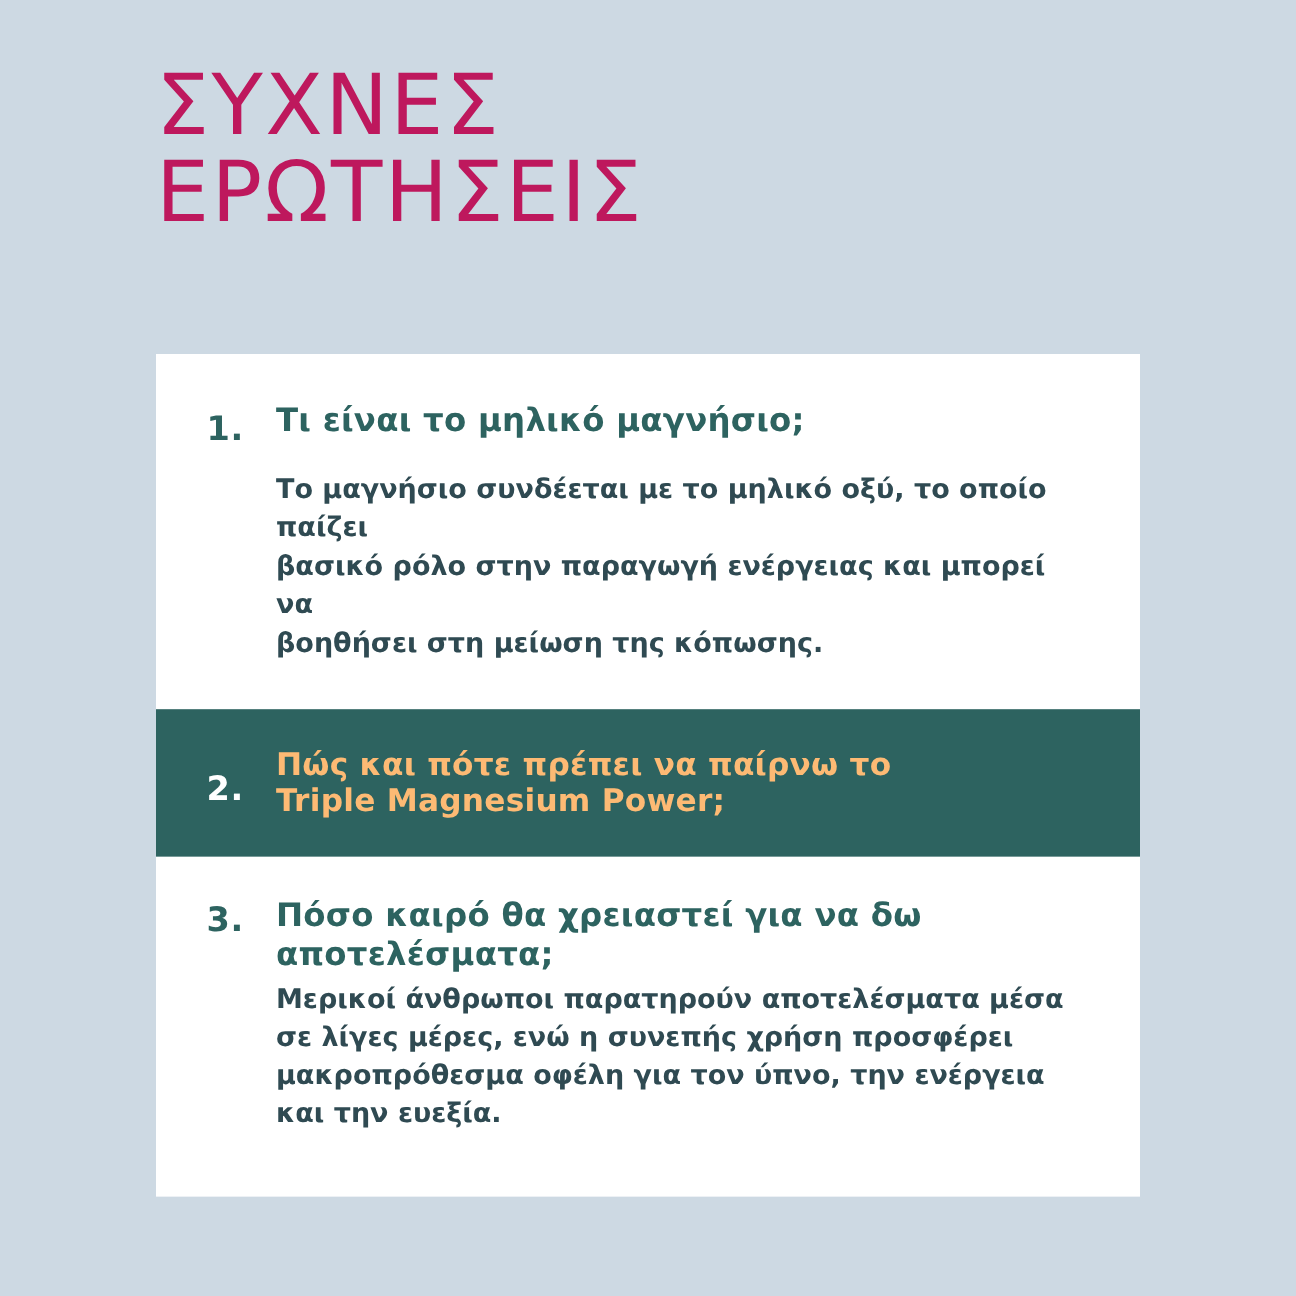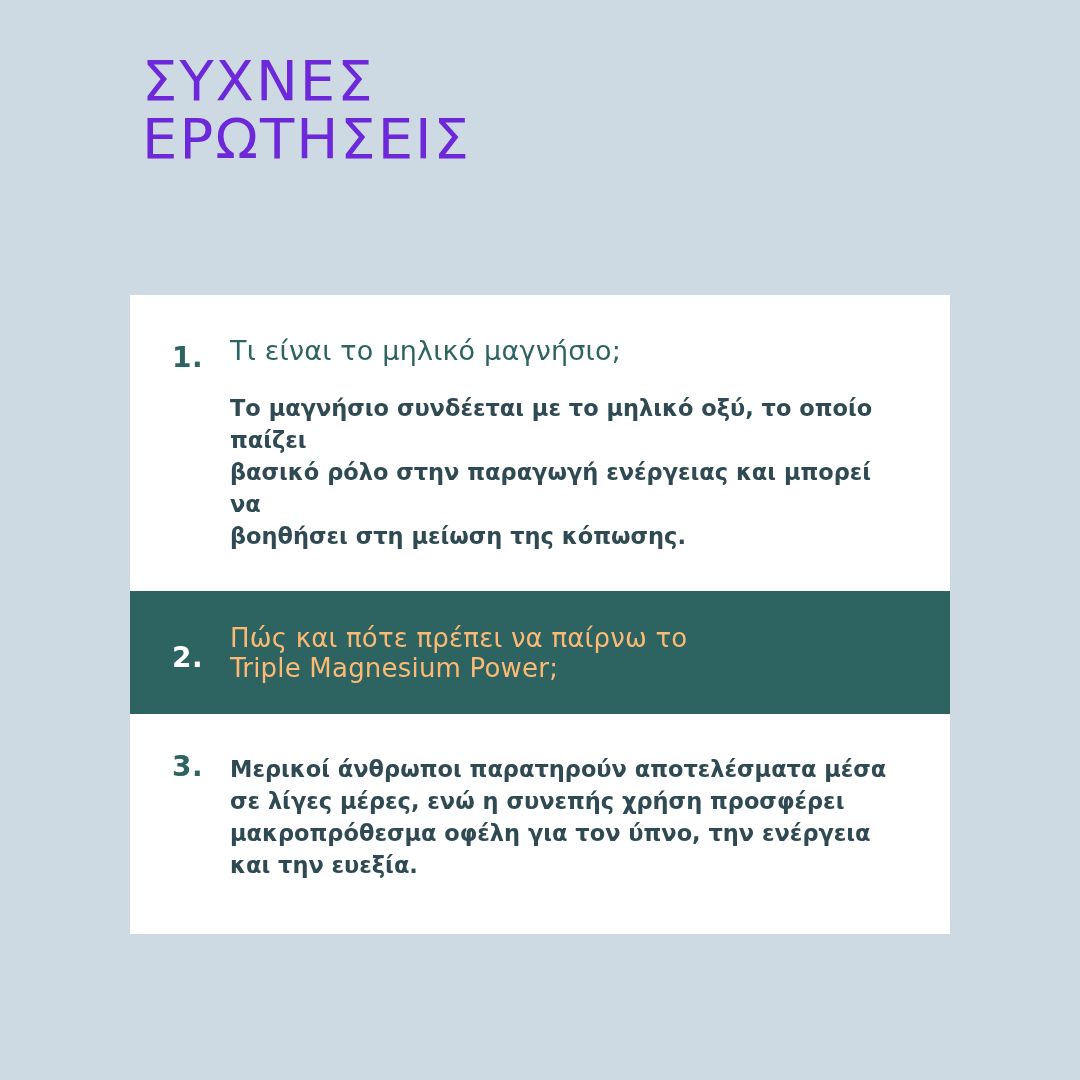--- a/index.html
+++ b/index.html
@@ -14,26 +14,26 @@
     overflow: hidden;
   }
   .page {
     position: relative;
     width: 1080px;
     height: 1080px;
     box-sizing: border-box;
   }
   .title {
     position: absolute;
-    left: 142px;
+    left: 130px;
     top: 52px;
     width: 860px;
-    color: #6d28d9;
+    color: #be185d;
     font-family: "DejaVu Sans", "Liberation Sans", sans-serif;
-    font-size: 56px;
+    font-size: 70px;
     line-height: 1.03;
     letter-spacing: 2px;
     font-weight: 400;
     white-space: pre-line;
   }
   .card {
     position: absolute;
     left: 130px;
     top: 295px;
     width: 820px;
@@ -66,21 +66,21 @@
   }
   .highlight .num {
     color: #ffffff;
   }
   .body-col {
     flex: 1 1 auto;
   }
   .q {
     color: #2d6360;
     font-size: 27px;
-    font-weight: 400;
+    font-weight: 700;
     line-height: 1.18;
     letter-spacing: 0.2px;
     white-space: pre-line;
   }
   .highlight .q {
     color: #fdba74;
   }
   .a {
     color: #2f4a52;
     font-size: 22.5px;
@@ -137,20 +137,22 @@
           <div class="q">Πώς και πότε πρέπει να παίρνω το
 Triple Magnesium Power;</div>
         </div>
       </div>
     </div>
 
     <div class="faq-item plain" id="item-3">
       <div class="row">
         <div class="num">3.</div>
         <div class="body-col">
+          <div class="q">Πόσο καιρό θα χρειαστεί για να δω
+αποτελέσματα;</div>
           <div class="a">Μερικοί άνθρωποι παρατηρούν αποτελέσματα μέσα
 σε λίγες μέρες, ενώ η συνεπής χρήση προσφέρει
 μακροπρόθεσμα οφέλη για τον ύπνο, την ενέργεια
 και την ευεξία.</div>
         </div>
       </div>
     </div>
 
   </div>
 </div>

